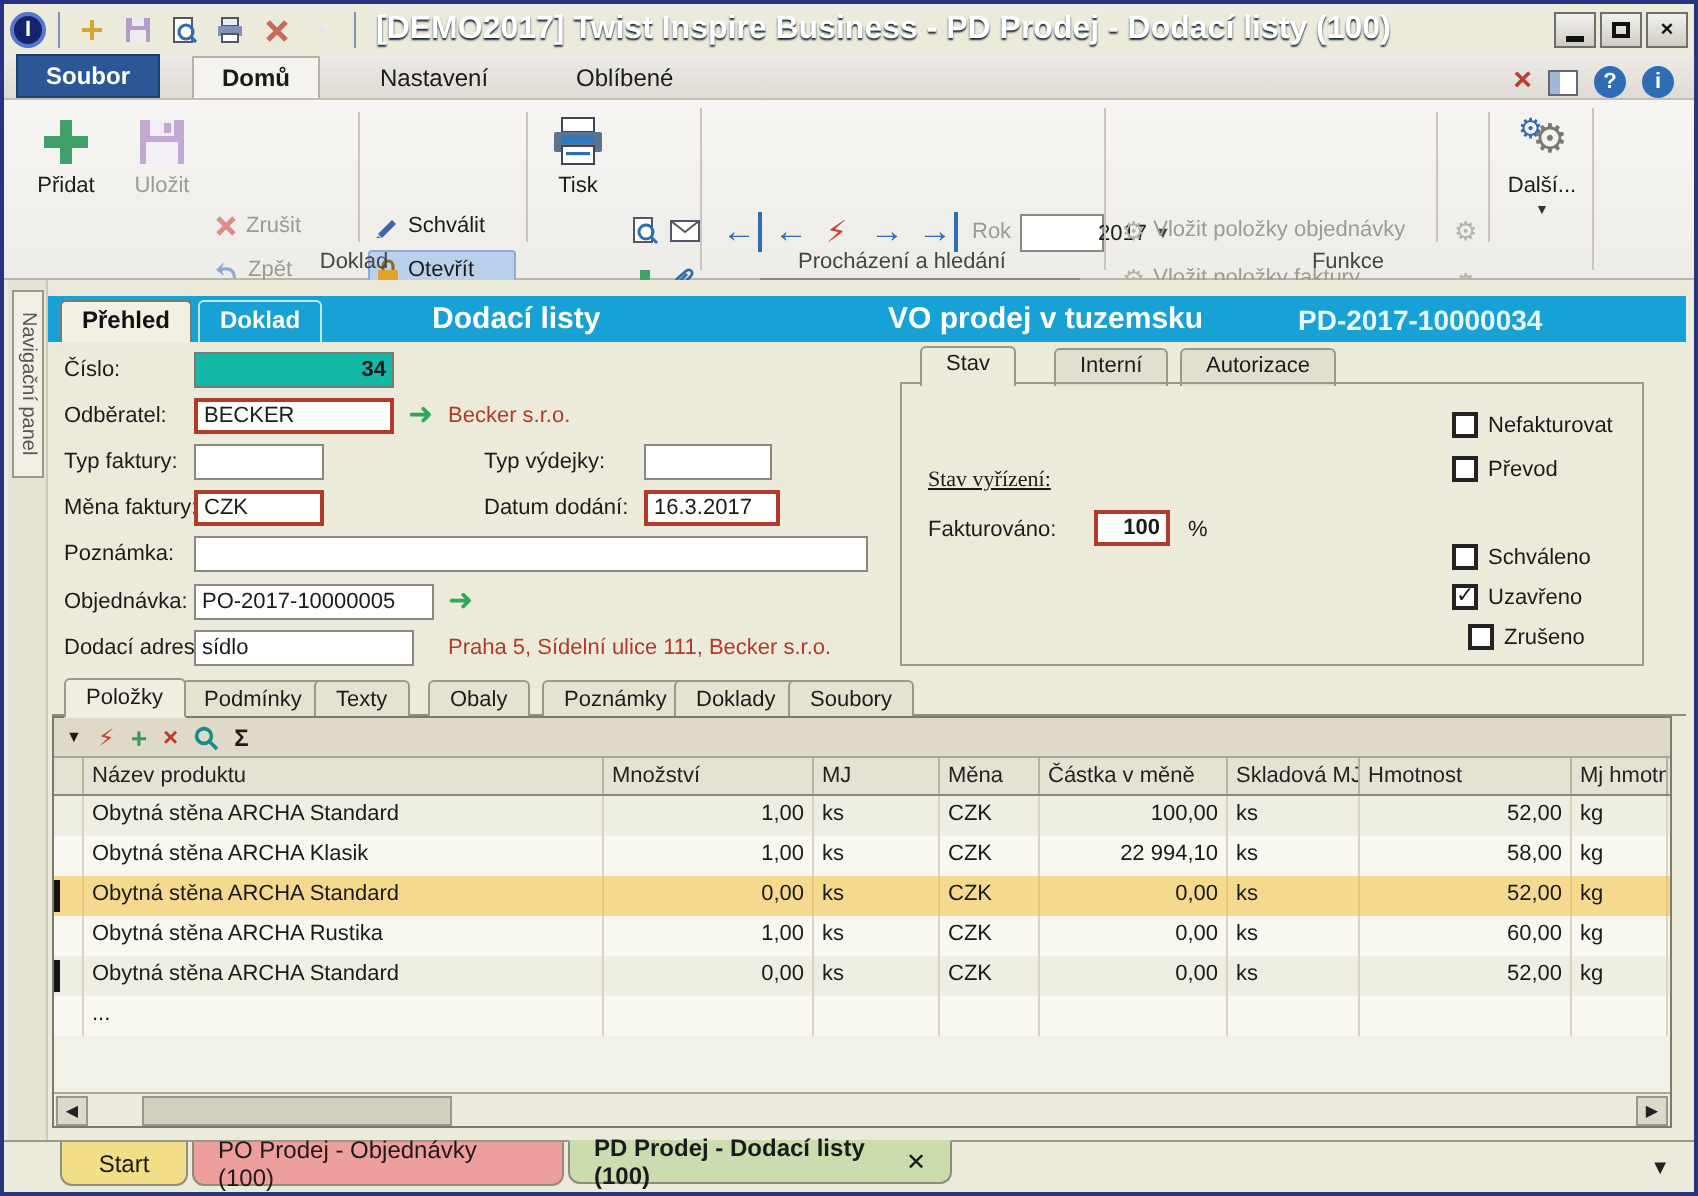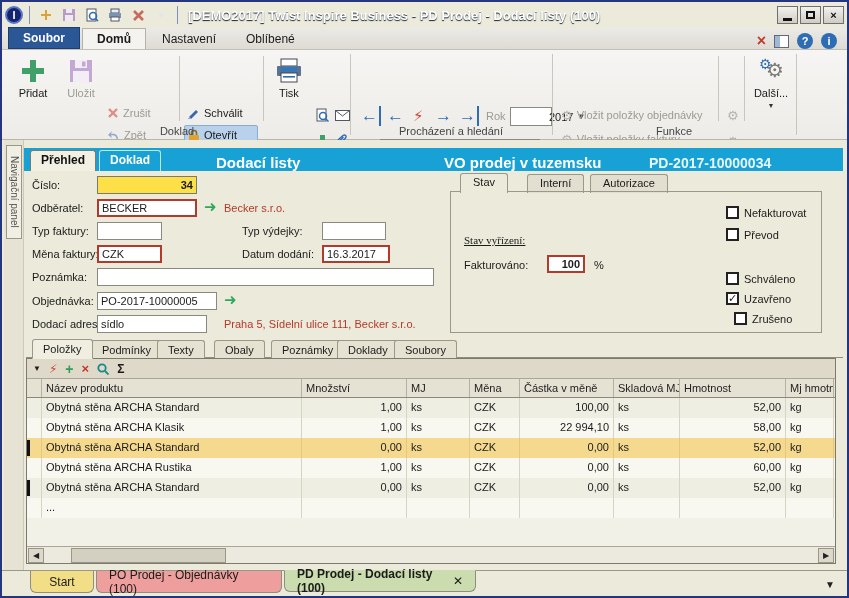--- a/index.html
+++ b/index.html
@@ -6,29 +6,29 @@
   body { font-family: "Liberation Sans", "DejaVu Sans", sans-serif; font-size: 11px; color:#1b1b1b; background:#888; }
   .window { position:relative; width:849px; height:598px; background:#eceada; border:2px solid #25357e; overflow:hidden; }
 
   
   .titlebar { position:absolute; left:0; top:0; width:100%; height:26px;
     background:linear-gradient(90deg,#1c2e6e 0%, #2b4a97 18%, #49700 0%, #3f68b4 45%, #7e9fd0 75%, #b3c8e3 100%);
     display:flex; align-items:center; }
   .app-icon { width:18px; height:18px; margin:0 6px 0 3px; border-radius:50%; background:#16246e; border:2px solid #5577cc; color:#fff; font-weight:bold; font-size:11px; display:flex; align-items:center; justify-content:center; }
   .qat { display:flex; align-items:center; gap:7px; padding:0 8px; border-left:1px solid #7b92c4; border-right:1px solid #7b92c4; height:18px; }
   .qat .ico { width:16px; height:16px; display:flex; align-items:center; justify-content:center; }
-  .title-text { color:#fff; font-weight:bold; font-size:13px; margin-left:10px; text-shadow:0 1px 1px #123; white-space:nowrap; }
+  .title-text { color:#fff; font-weight:bold; font-size:16px; margin-left:10px; text-shadow:0 1px 1px #123; white-space:nowrap; }
   .winbtns { margin-left:auto; display:flex; gap:2px; padding-right:3px; }
   .winbtn { width:21px; height:18px; background:linear-gradient(#f2f1ee,#cfccc2); border:1px solid #6f6f6f; display:flex; align-items:center; justify-content:center; font-size:11px; font-weight:bold; color:#111; }
   .glyph-min { width:9px; height:3px; background:#111; margin-top:9px; }
   .glyph-max { width:9px; height:8px; border:2px solid #111; }
 
   
   .tabrow { position:absolute; left:0; top:26px; width:100%; height:22px; background:linear-gradient(#eceae6,#dedbd4); border-bottom:1px solid #c2bfb4; display:flex; align-items:flex-end; }
-  .rtab { padding:3px 14px; margin-left:2px; font-size:12px; }
+  .rtab { padding:3px 14px; margin-left:16px; font-size:12px; }
   .rtab-file { background:#2b5797; color:#fff; font-weight:bold; margin-left:6px; border:1px solid #1d3f70; }
   .rtab-active { background:#f4f3f0; border:1px solid #b5b2a8; border-bottom:none; font-weight:bold; }
   .tabrow-icons { margin-left:auto; display:flex; gap:8px; align-items:center; padding-right:10px; }
   .circle-btn { width:16px; height:16px; border-radius:50%; background:#2e6db4; color:#fff; font-weight:bold; font-size:11px; display:flex; align-items:center; justify-content:center; }
   .red-x { color:#c23a2b; font-size:16px; font-weight:bold; line-height:14px; }
   .panel-ico { width:15px; height:13px; border:1px solid #667; background:#fff; }
   .panel-ico span{ display:block; width:5px; height:100%; background:#9db8d8; }
 
   
   .ribbon { position:absolute; left:0; top:48px; width:100%; height:90px; background:linear-gradient(#f6f5f3,#edecE8); border-bottom:1px solid #b8b5ab; }
@@ -46,32 +46,32 @@
   .combo { background:#fff; border:1px solid #8a8880; height:19px; display:flex; align-items:center; padding:0 2px 0 4px; }
   .combo .arr { margin-left:auto; font-size:8px; color:#444; padding-left:4px; }
   .searchbox { position:absolute; border:1px solid #8a8880; background:#fff; height:20px; display:flex; align-items:center; }
   .searchbox input { border:none; outline:none; flex:1; font-family:inherit; font-size:11px; padding:0 4px; background:transparent; }
 
   
   .content { position:absolute; left:2px; top:138px; right:2px; bottom:26px; background:#eceada; }
   .navstrip { position:absolute; left:0; top:0; width:20px; bottom:0; background:#e6e3d4; border-right:1px solid #cdc9ba; }
   .navtab { position:absolute; left:2px; top:5px; width:16px; height:94px; background:#f1efe3; border:1px solid #9a9888; writing-mode:vertical-rl; font-size:10px; color:#555; display:flex; align-items:center; justify-content:center; }
 
-  .docheader { position:absolute; left:20px; top:8px; right:2px; height:23px; background:var(--accent,#17a1d5); display:flex; align-items:flex-end; }
+  .docheader { position:absolute; left:20px; top:8px; right:2px; height:23px; background:var(--accent,#17a1d5); display:flex; align-items:center; }
   .dtab { height:21px; margin-top:2px; padding:2px 10px 0; font-weight:bold; font-size:12px; border:1px solid #7a7a6e; border-bottom:none; border-radius:3px 3px 0 0; }
   .dtab-prehled { background:#f2f0e2; color:#111; margin-left:6px; }
   .dtab-doklad { background:var(--accent,#17a1d5); color:#fff; border-color:#bfe6f5; margin-left:3px; }
   .doc-title { color:#fff; font-weight:bold; font-size:15px; margin-left:55px; }
   .doc-sub { color:#fff; font-weight:bold; font-size:15px; position:absolute; left:420px; }
   .doc-num { color:#e8f6fd; font-weight:bold; font-size:14px; position:absolute; left:625px; }
 
   .flabel { position:absolute; left:28px; font-size:11px; }
   .fbox { position:absolute; height:18px; background:#fff; border:1px solid #8a8880; font-size:11px; line-height:16px; padding:0 3px; }
   .fbox.red { border:2px solid #b23a2a; line-height:14px; }
-  .fbox.ro { background:#fde047; border:1px solid #7a7a6e; font-weight:bold; text-align:right; }
+  .fbox.ro { background:#14b8a6; border:1px solid #7a7a6e; font-weight:bold; text-align:right; }
   .green-arrow { position:absolute; color:var(--link-green,#2fa85c); font-weight:bold; font-size:15px; }
   .redtext { position:absolute; color:var(--alert-red,#b23a2a); font-size:11px; }
 
   .statusbox { position:absolute; left:446px; top:51px; width:372px; height:142px; border:1px solid #9a9888; }
   .stab { position:absolute; top:34px; height:19px; padding:2px 12px 0; border:1px solid #9a9888; border-bottom:none; border-radius:3px 3px 0 0; background:#e3dfd0; font-size:11px; }
   .stab.active { background:#eceada; height:20px; top:33px; z-index:2; }
   .underl { text-decoration:underline;font-family:Liberation Serif, serif; }
   .chk { position:absolute; display:flex; align-items:center; gap:5px; }
   .chk .box { width:13px; height:13px; background:#fff; border:2px solid #222; font-size:11px; font-weight:bold; line-height:9px; text-align:center; }
 

